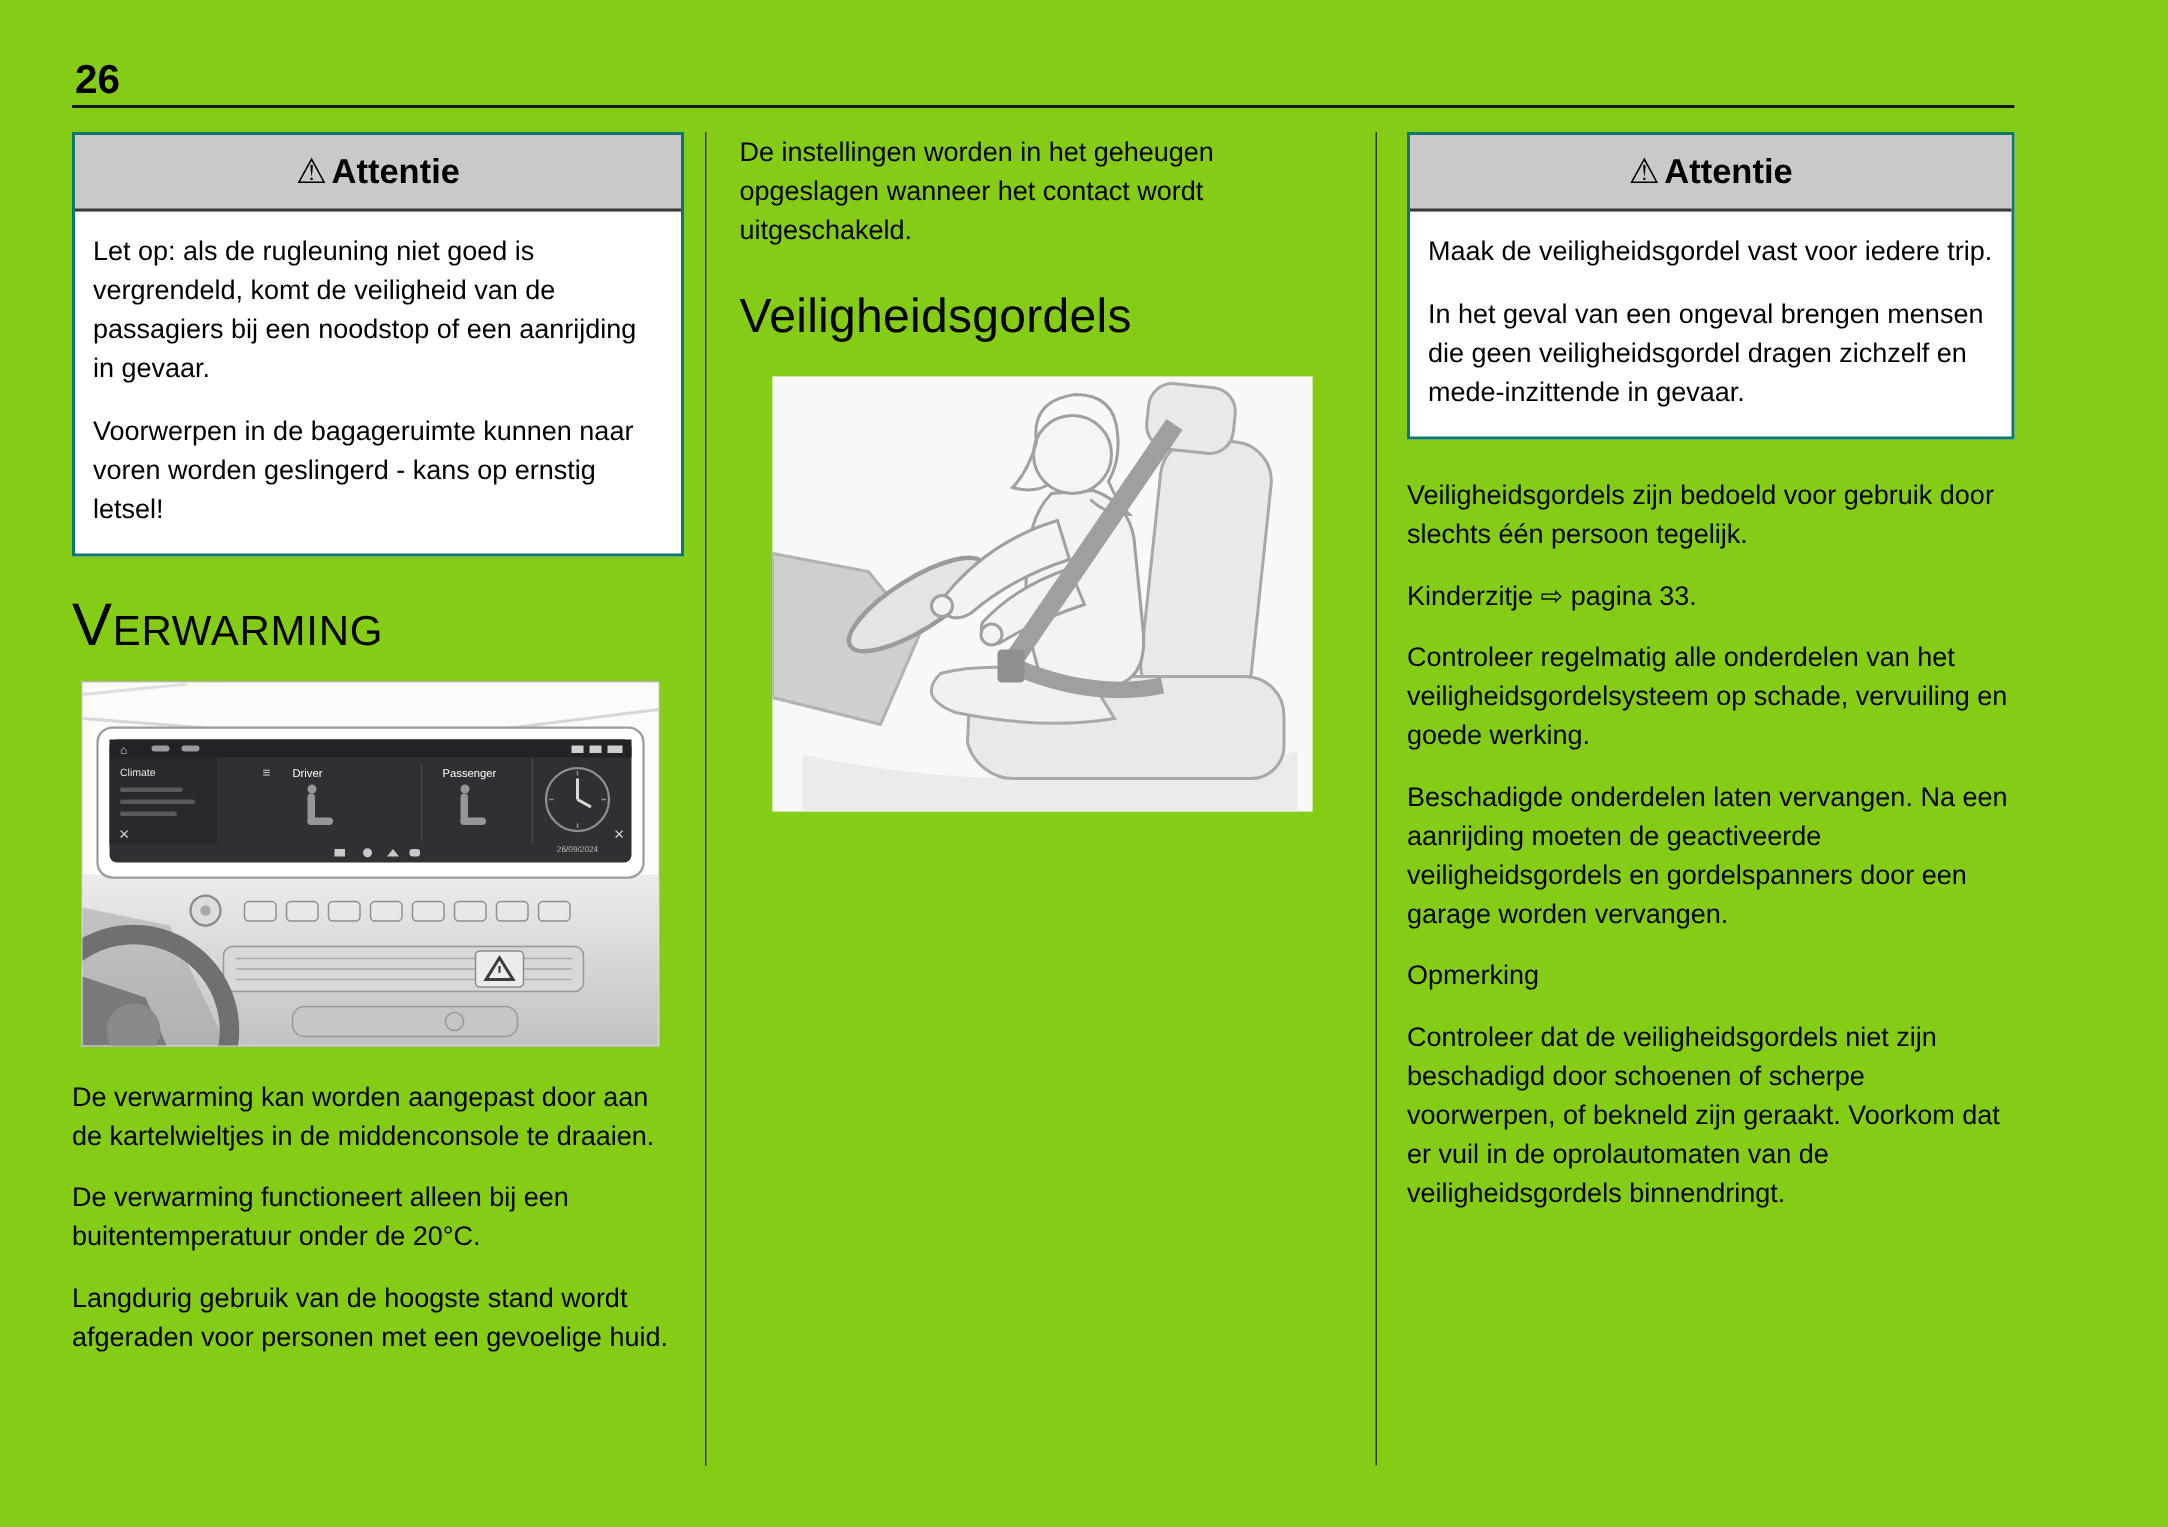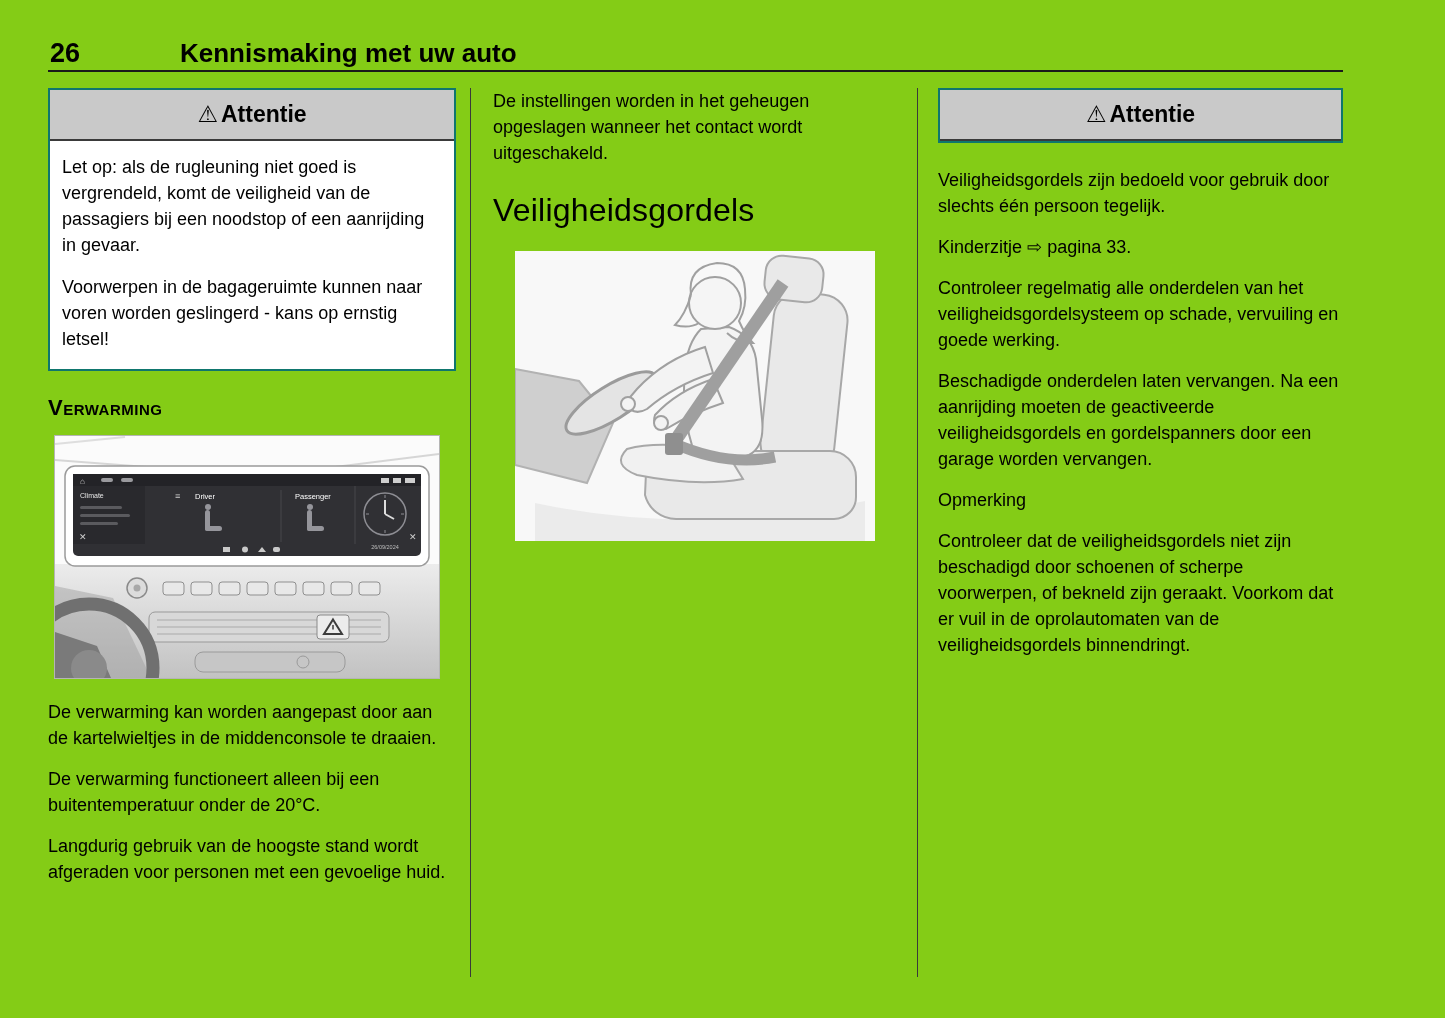--- a/index.html
+++ b/index.html
@@ -26,40 +26,39 @@
 
   
   .attention-box { border: 2px solid #0f766e; margin-bottom: 24px; background: #fff; }
   .attention-header { background: #c9c9c9; border-bottom: 2px solid #3a3a3a; text-align: center;
                       font-size: 23px; font-weight: bold; padding: 11px 8px; }
   .attention-header .warn-icon { font-weight: normal; margin-right: 3px; }
   .attention-body { padding: 13px 12px 1px; }
   .attention-body p { margin: 0 0 16px; }
 
   
-  .smallcaps-heading { font-variant: small-caps; font-weight: 700; font-size: 22px; letter-spacing: 0.5px;
+  .smallcaps-heading { font-variant: small-caps; font-weight: 400; font-size: 40px; letter-spacing: 0.5px;
                        margin: 4px 0 14px; }
   .big-heading { font-size: 32px; font-weight: normal; margin: 26px 0 22px; letter-spacing: 0.2px; }
   .note-heading { font-size: 19.5px; font-weight: normal; line-height: 26px; margin: 0; }
   .note-text { margin-top: 0 !important; }
 
   
   figure { display: block; }
   .fig-dash { width: 386px; height: 244px; margin: 6px 0 20px 6px; border: 1px solid #b5b5b5; background: #fbfbfb; }
   .fig-belt { width: 360px; height: 290px; margin: 0 0 44px 22px; background: #f8f8f8; }
   svg { display: block; }
   svg text { font-family: "Liberation Sans", sans-serif; }
 </style>
 </head>
 <body>
 
 <div class="page">
 
   <span class="page-number">26</span>
-  <span class="page-title">Kennismaking met uw auto</span>
   <div class="header-rule"></div>
 
   <div class="vrule vrule-1"></div>
   <div class="vrule vrule-2"></div>
 
   <div class="col col-left">
 
     <div class="attention-box">
       <div class="attention-header">
         <span class="warn-icon">⚠</span><span>Attentie</span>
@@ -220,20 +219,24 @@
     </figure>
 
   </div>
 
   <div class="col col-right">
 
     <div class="attention-box">
       <div class="attention-header">
         <span class="warn-icon">⚠</span><span>Attentie</span>
       </div>
+      <div class="attention-body">
+        <p>Maak de veiligheidsgordel vast voor iedere trip.</p>
+        <p>In het geval van een ongeval brengen mensen die geen veiligheidsgordel dragen zichzelf en mede-inzittende in gevaar.</p>
+      </div>
     </div>
 
     <p>Veiligheidsgordels zijn bedoeld voor gebruik door slechts één persoon tegelijk.</p>
     <p>Kinderzitje ⇨ pagina 33.</p>
     <p>Controleer regelmatig alle onderdelen van het veiligheidsgordelsysteem op schade, vervuiling en goede werking.</p>
     <p>Beschadigde onderdelen laten vervangen. Na een aanrijding moeten de geactiveerde veiligheidsgordels en gordelspanners door een garage worden vervangen.</p>
 
     <p class="note-heading">Opmerking</p>
     <p class="note-text">Controleer dat de veiligheidsgordels niet zijn beschadigd door schoenen of scherpe voorwerpen, of bekneld zijn geraakt. Voorkom dat er vuil in de oprolautomaten van de veiligheidsgordels binnendringt.</p>
   </div>

